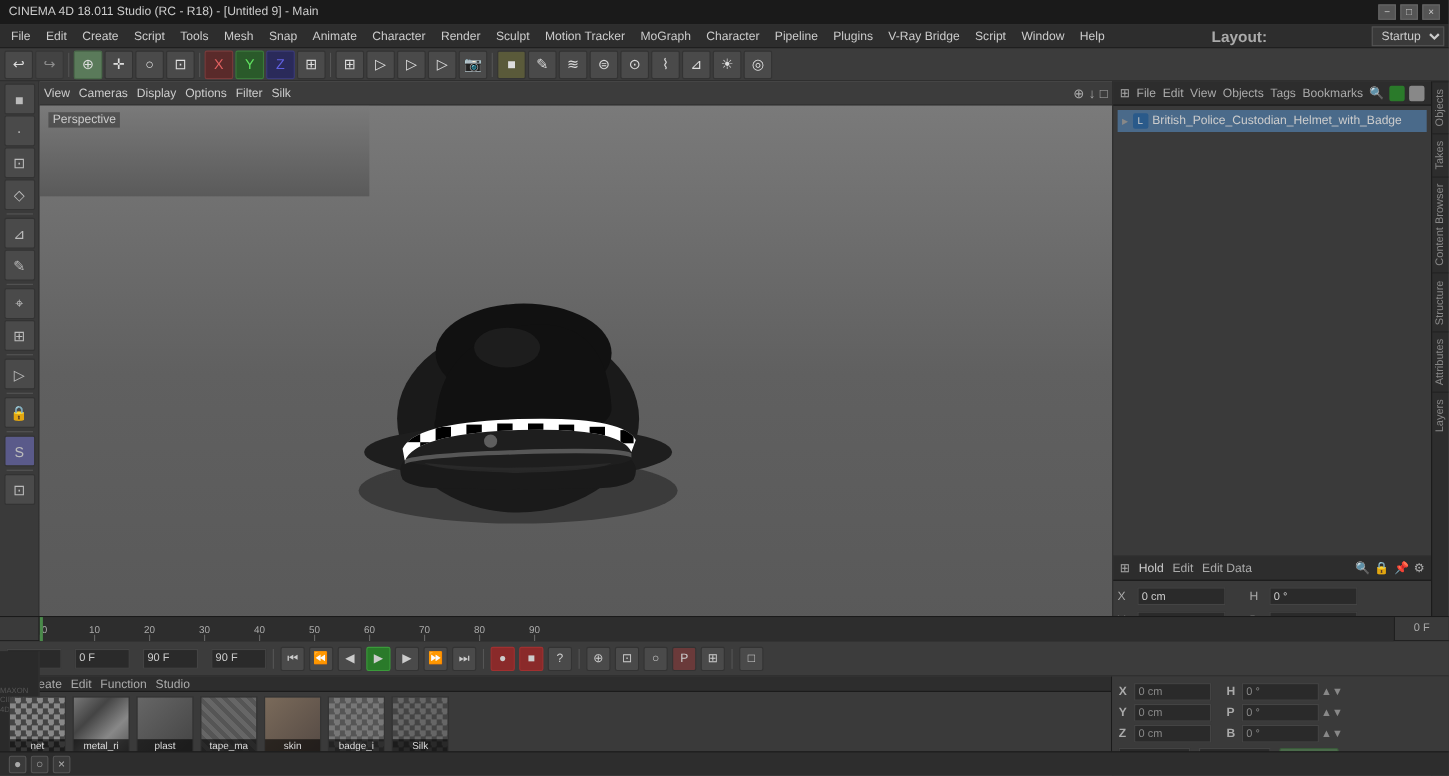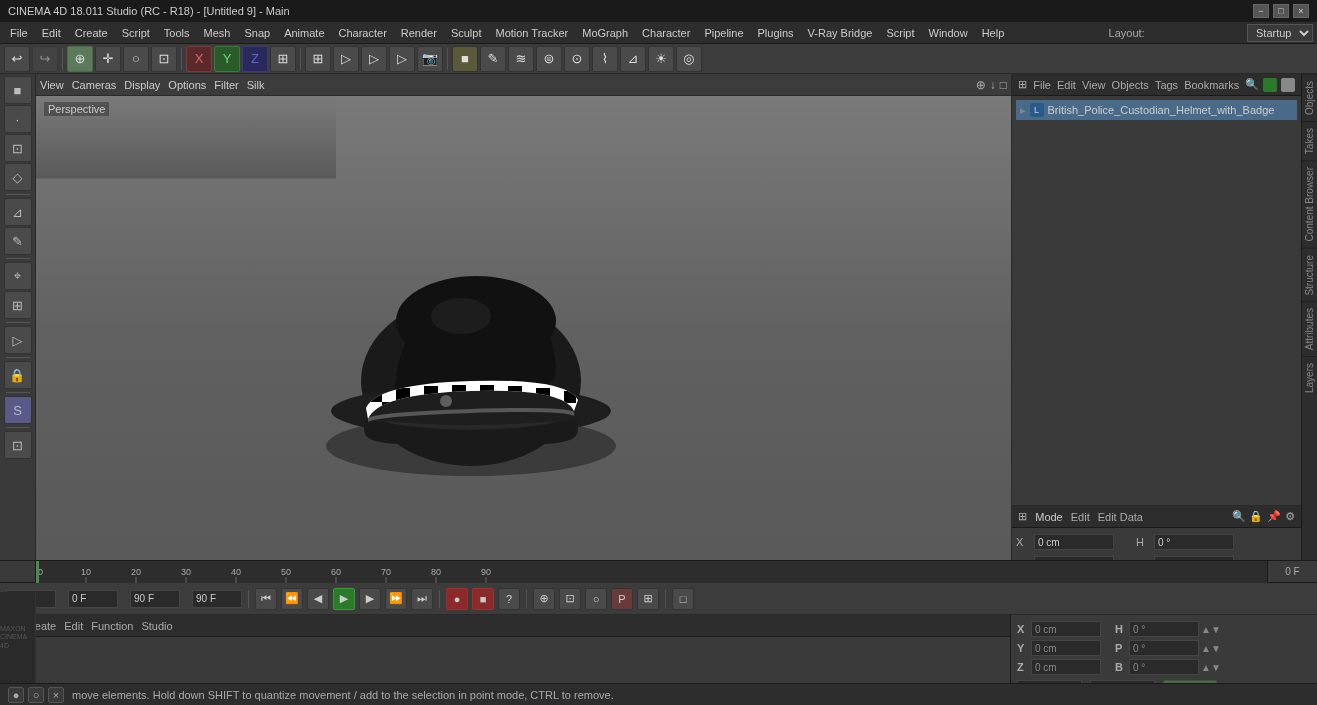--- a/index.html
+++ b/index.html
@@ -421,21 +421,21 @@
   <span class="menu-item">Sculpt</span>
   <span class="menu-item">Motion Tracker</span>
   <span class="menu-item">MoGraph</span>
   <span class="menu-item">Character</span>
   <span class="menu-item">Pipeline</span>
   <span class="menu-item">Plugins</span>
   <span class="menu-item">V-Ray Bridge</span>
   <span class="menu-item">Script</span>
   <span class="menu-item">Window</span>
   <span class="menu-item">Help</span>
-  <span style="margin-left:auto; font-size:11px; color:#aaa; padding-right:4px;">Layout:</span>
+  <span style="margin-left:auto; font-size:14px; color:#aaa; padding-right:4px;font-weight:bold;">Layout:</span>
   <select class="layout-select">
     <option>Startup</option>
   </select>
 </div>
 
 <div id="main-toolbar">
   <div class="tb-btn" title="Undo">↩</div>
   <div class="tb-btn" title="Redo" style="opacity:0.5">↪</div>
   <div class="tb-separator"></div>
   <div class="tb-btn active" title="Move">⊕</div>
@@ -632,21 +632,21 @@
         <span class="obj-icon blue">L</span>
         <span style="font-size:11px; color:#ccc;">British_Police_Custodian_Helmet_with_Badge</span>
       </div>
     </div>
 
     <div style="flex:1;"></div>
 
     <div id="attr-panel">
       <div id="attr-header">
         <span style="font-size:11px; color:#aaa;">⊞</span>
-        <span class="attr-tab active">Mode</span>
+        <span class="attr-tab active">Hold</span>
         <span class="attr-tab">Edit</span>
         <span class="attr-tab">Edit Data</span>
         <div style="margin-left:auto; display:flex; gap:4px;">
           <span style="font-size:11px; color:#aaa; cursor:pointer;">🔍</span>
           <span style="font-size:11px; color:#aaa; cursor:pointer;">🔒</span>
           <span style="font-size:11px; color:#aaa; cursor:pointer;">📌</span>
           <span style="font-size:11px; color:#aaa; cursor:pointer;">⚙</span>
         </div>
       </div>
       <div id="attr-content">
@@ -784,20 +784,44 @@
     </div>
 
     <div style="flex:1; background:#3a3a3a; border-right: 1px solid #1a1a1a; display:flex; flex-direction:column;">
       <div id="material-toolbar">
         <span style="font-size:11px; color:#aaa;">⊞</span>
         <span class="mat-menu">Create</span>
         <span class="mat-menu">Edit</span>
         <span class="mat-menu">Function</span>
         <span class="mat-menu">Studio</span>
       </div>
+      <div id="material-content">
+
+        <div class="material-swatch" style="background: repeating-conic-gradient(#888 0% 25%, #444 0% 50%) 0 0 / 10px 10px;">
+          <div class="mat-label">net</div>
+        </div>
+        <div class="material-swatch" style="background: linear-gradient(135deg, #777, #444, #888, #555);">
+          <div class="mat-label">metal_ri</div>
+        </div>
+        <div class="material-swatch" style="background: linear-gradient(135deg, #666, #444);">
+          <div class="mat-label">plast</div>
+        </div>
+        <div class="material-swatch" style="background: repeating-linear-gradient(45deg, #555 0px, #555 4px, #666 4px, #666 8px);">
+          <div class="mat-label">tape_ma</div>
+        </div>
+        <div class="material-swatch" style="background: linear-gradient(135deg, #7a6a5a, #554a44);">
+          <div class="mat-label">skin</div>
+        </div>
+        <div class="material-swatch" style="background: repeating-conic-gradient(#777 0% 25%, #555 0% 50%) 0 0 / 10px 10px;">
+          <div class="mat-label">badge_i</div>
+        </div>
+        <div class="material-swatch" style="background: repeating-conic-gradient(#666 0% 25%, #444 0% 50%) 0 0 / 10px 10px;">
+          <div class="mat-label">Silk</div>
+        </div>
+      </div>
     </div>
 
     <div style="width:306px; background:#3a3a3a; padding:6px; display:flex; flex-direction:column; gap:2px;">
       <div class="coord-row">
         <span class="coord-label">X</span>
         <input class="coord-field" value="0 cm" readonly="" style="">
         <span class="coord-sep"></span>
         <span class="coord-label">H</span>
         <input class="coord-field" value="0 °" readonly="" style="">
         <span style="font-size:10px; color:#888; cursor:pointer;">▲▼</span>
@@ -833,14 +857,13 @@
 
   </div>
 </div>
 
 <div id="status-bar" style="position:absolute; bottom:0; left:0; right:0; height:22px; background:#2d2d2d; display:flex; align-items:center; padding:0 8px; font-size:11px; color:#aaa; border-top:1px solid #1a1a1a;">
   <div class="status-icon">
     <span style="width:16px;height:16px;background:#3a3a3a;border:1px solid #555;border-radius:2px;display:inline-flex;align-items:center;justify-content:center;cursor:pointer;">●</span>
     <span style="width:16px;height:16px;background:#3a3a3a;border:1px solid #555;border-radius:2px;display:inline-flex;align-items:center;justify-content:center;cursor:pointer;">○</span>
     <span style="width:16px;height:16px;background:#3a3a3a;border:1px solid #555;border-radius:2px;display:inline-flex;align-items:center;justify-content:center;cursor:pointer;">×</span>
   </div>
-  <span>move elements. Hold down SHIFT to quantize movement / add to the selection in point mode, CTRL to remove.</span>
 </div>
 
 </body></html>

